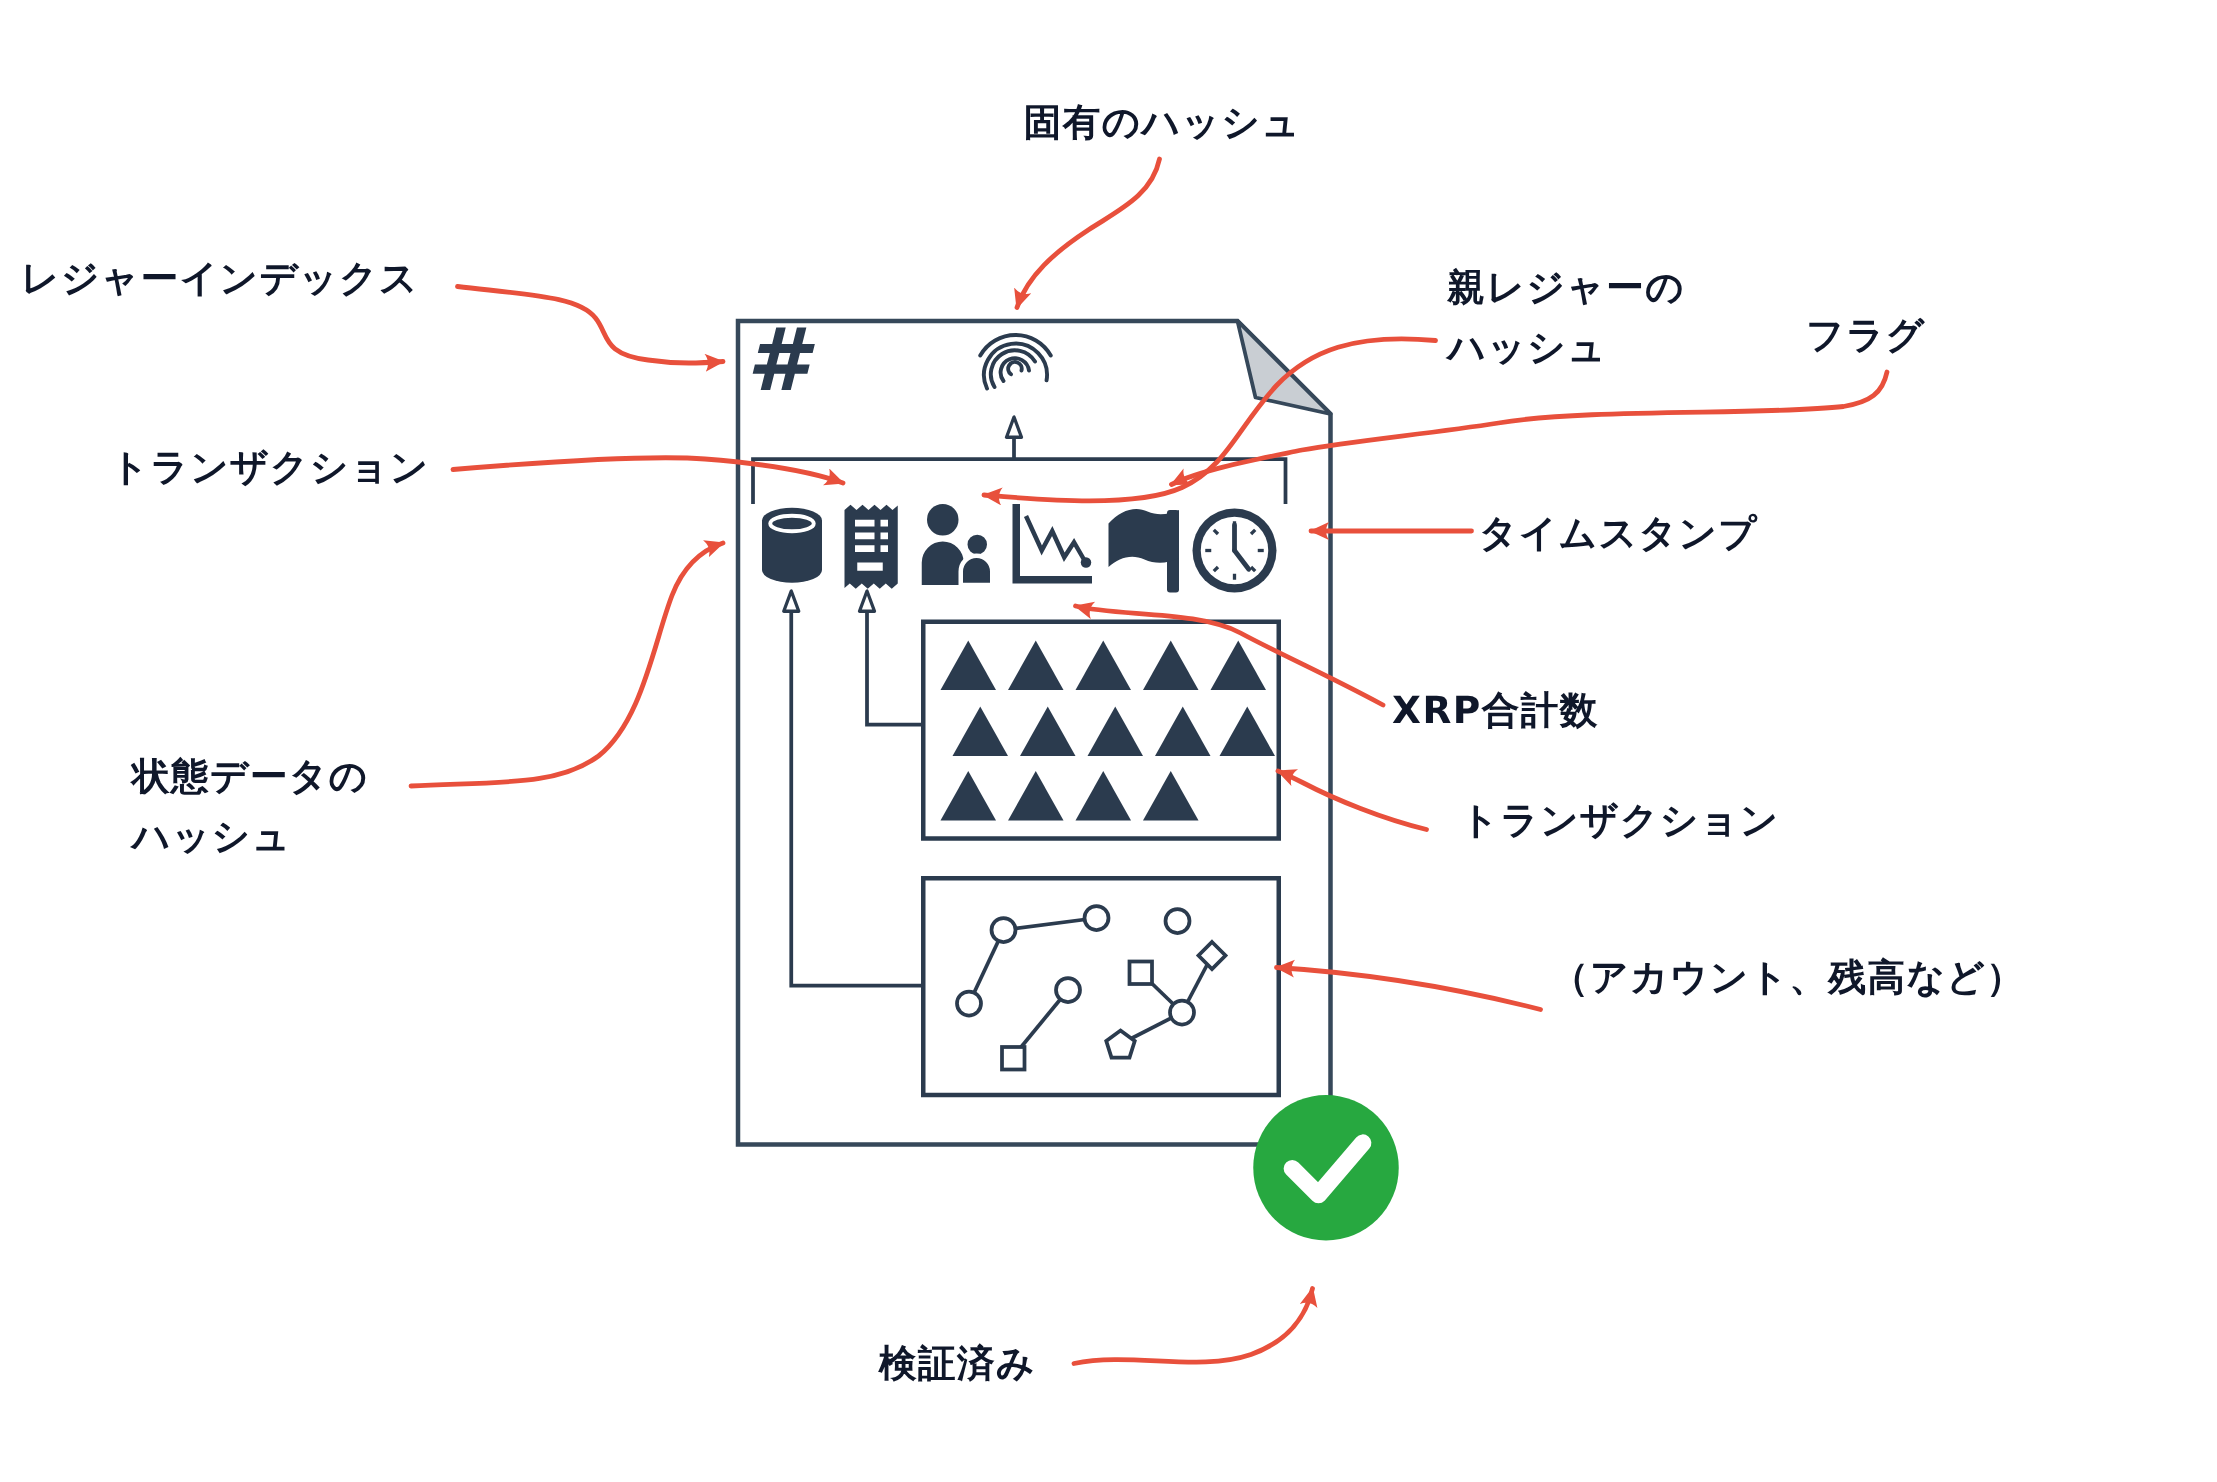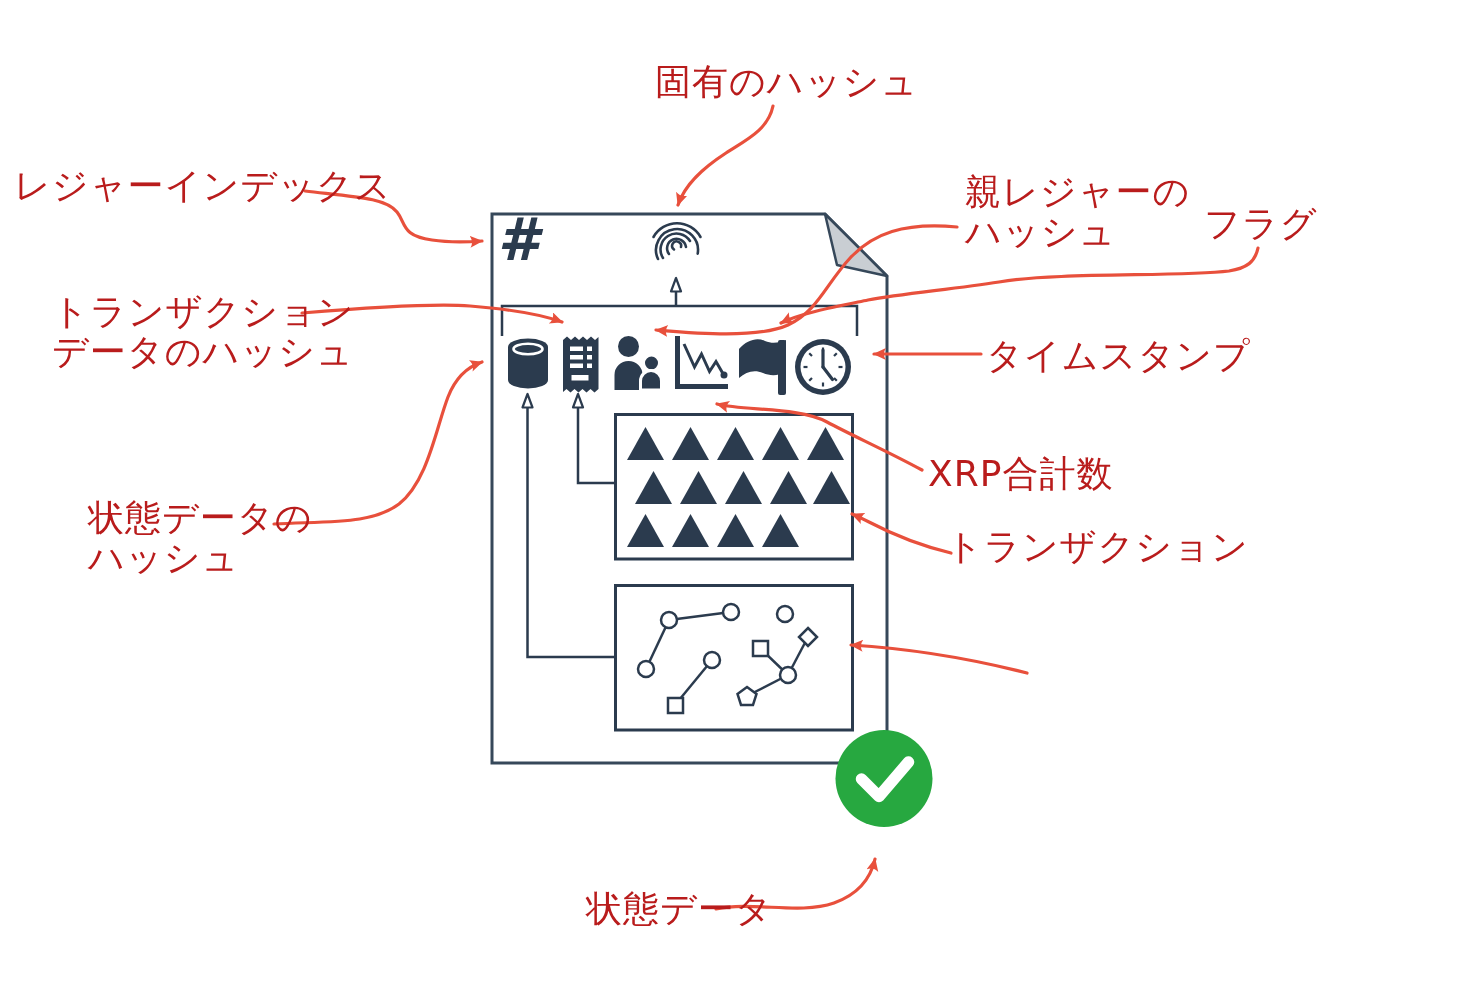--- a/index.html
+++ b/index.html
@@ -1,20 +1,20 @@
 <!DOCTYPE html>
 <html><head>
 <meta charset="utf-8">
 <style>
   html,body{margin:0;padding:0;background:#ffffff;}
   .canvas{position:relative;width:1478px;height:988px;background:#ffffff;overflow:hidden;
           font-family:"DejaVu Sans",sans-serif;}
   svg.diagram{position:absolute;left:0;top:0;}
-  .lbl{position:absolute;font-weight:400;font-size:36px;line-height:40px;
-       letter-spacing:1px;color:#b91c1c;white-space:nowrap;}
+  .lbl{position:absolute;font-weight:700;font-size:25px;line-height:40px;
+       letter-spacing:1px;color:#0f172a;white-space:nowrap;}
   .lbl.center{text-align:center;}
   .lbl span{display:block;}
   .hash-glyph{position:absolute;left:498px;top:210px;font-size:58px;line-height:60px;
        font-style:italic;font-weight:700;color:#2b3b4e;}
 </style>
 </head>
 <body>
 
 <div class="canvas">
 
@@ -187,34 +187,34 @@
 </div>
 <div class="lbl" style="left:965px;top:172px;">
   <span>親レジャーの</span>
   <span>ハッシュ</span>
 </div>
 <div class="lbl" style="left:1204px;top:204px;">
   <span>フラグ</span>
 </div>
 <div class="lbl center" style="left:52px;top:292px;width:256px;">
   <span>トランザクション</span>
-  <span>データのハッシュ</span>
 </div>
 <div class="lbl" style="left:928px;top:454px;">
   <span>XRP合計数</span>
 </div>
 <div class="lbl" style="left:986px;top:336px;">
   <span>タイムスタンプ</span>
 </div>
 <div class="lbl" style="left:88px;top:498px;">
   <span>状態データの</span>
   <span>ハッシュ</span>
 </div>
 <div class="lbl center" style="left:946px;top:527px;width:268px;">
   <span>トランザクション</span>
 </div>
 <div class="lbl" style="left:1034px;top:632px;">
+  <span>（アカウント、残高など）</span>
 </div>
 <div class="lbl" style="left:586px;top:889px;">
-  <span>状態データ</span>
+  <span>検証済み</span>
 </div>
 
 </div>
 
 </body></html>

